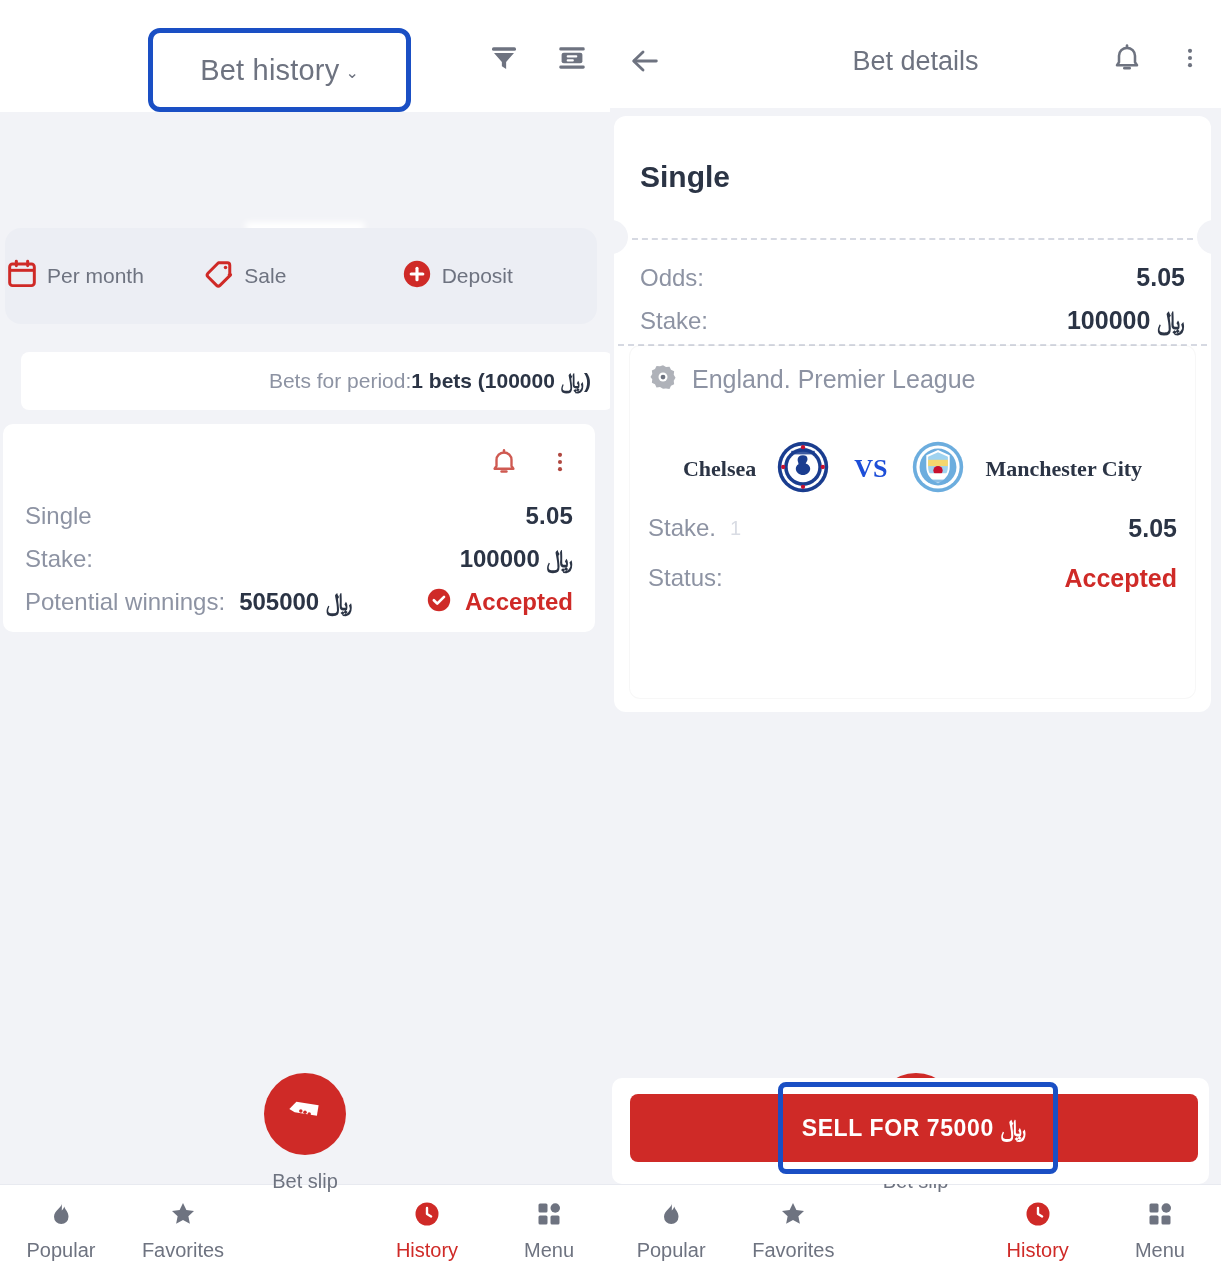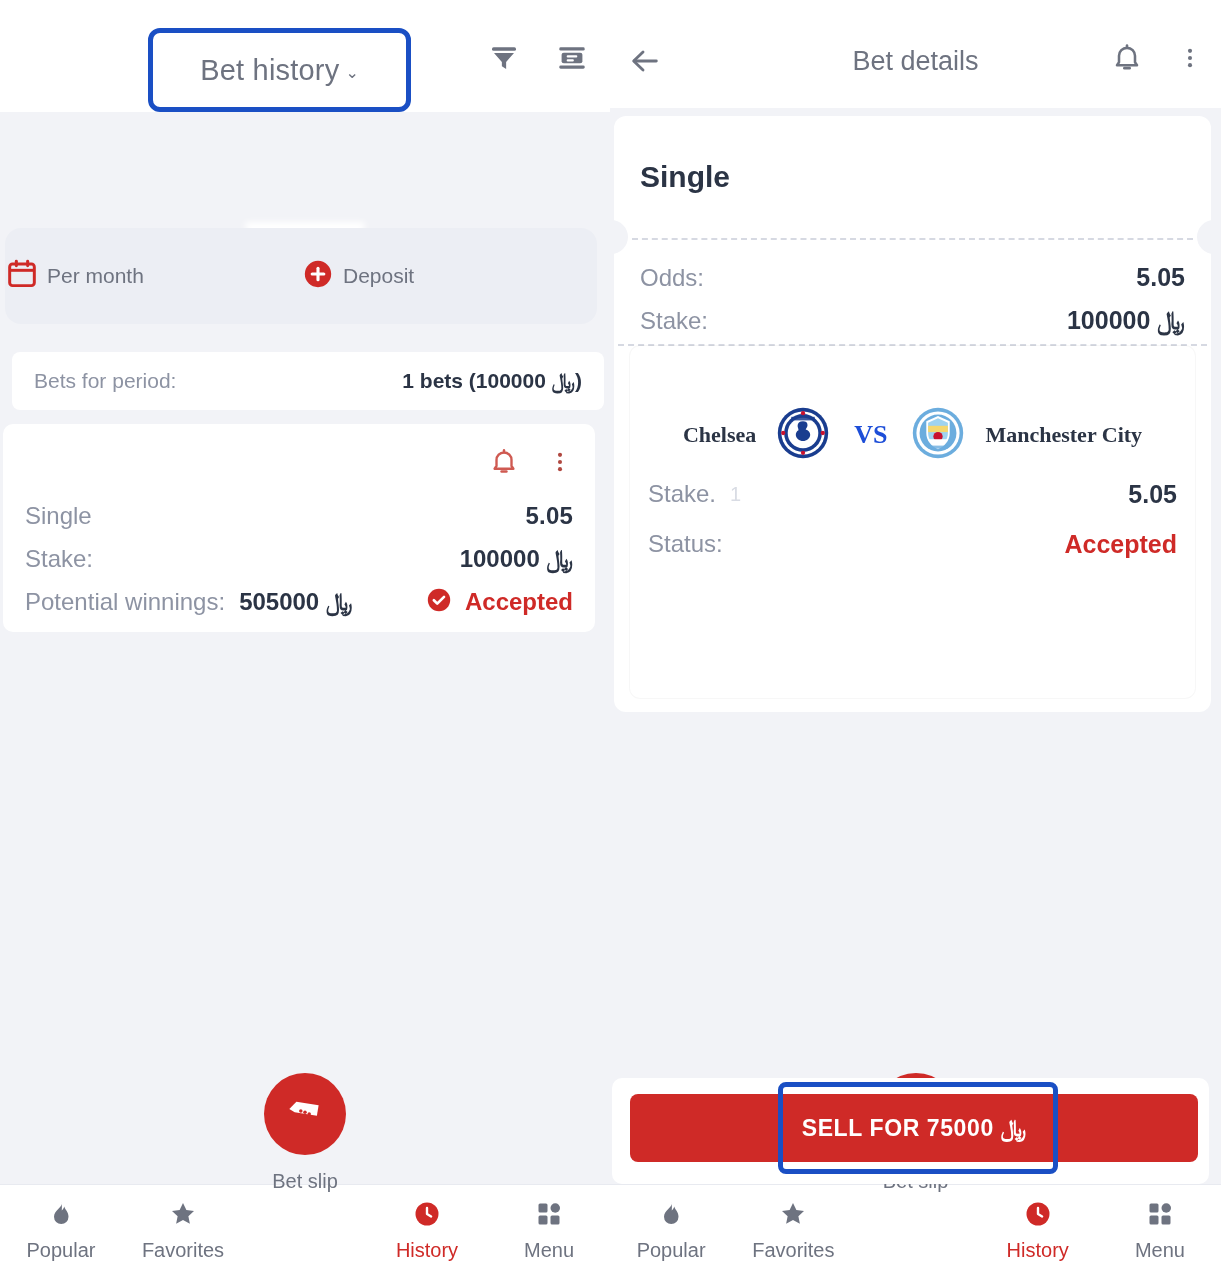--- a/index.html
+++ b/index.html
@@ -54,23 +54,23 @@
   .quick-notch {
     position: absolute; left: 50%; top: 222px; transform: translateX(-50%);
     width: 120px; height: 22px; background: #fff;
     border-bottom-left-radius: 30px; border-bottom-right-radius: 30px;
     filter: blur(3px);
   }
   .q-item { flex: 1; display: flex; flex-direction: row; align-items: center; gap: 8px; }
   .q-item .lbl { font-size: 21px; color: #6e7380; }
 
   .period-card {
-    position: absolute; left: 12px; top: 352px; width: 592px; height: 58px;
+    position: absolute; left: 21px; top: 352px; width: 592px; height: 58px;
     background: #fff; border-radius: 8px;
-    display: flex; align-items: center; justify-content: space-between;
+    display: flex; align-items: center; justify-content: flex-end;
     padding: 0 22px;
   }
   .period-card .k { font-size: 21px; color: #8d93a3; }
   .period-card .v { font-size: 21px; color: #2b3445; font-weight: bold; }
 
   .bet-card {
     position: absolute; left: 3px; top: 424px; width: 592px; height: 208px;
     background: #fff; border-radius: 10px; padding: 18px 22px 0 22px;
   }
   .bet-card-actions { display: flex; justify-content: flex-end; align-items: center; gap: 28px; height: 44px; }
@@ -225,20 +225,29 @@
           <svg width="34" height="34" viewBox="0 0 24 24" fill="none" stroke="#cf2a27" stroke-width="2.1">
             <rect x="3.3" y="5" width="17.4" height="15.2" rx="2"></rect>
             <line x1="3.3" y1="9.4" x2="20.7" y2="9.4"></line>
             <line x1="8" y1="3" x2="8" y2="6.2" stroke-linecap="round"></line>
             <line x1="16" y1="3" x2="16" y2="6.2" stroke-linecap="round"></line>
           </svg>
         </span>
         <span class="lbl">Per month</span>
       </div>
 
+      <div class="q-item">
+        <span>
+          <svg width="34" height="34" viewBox="0 0 24 24" fill="none" stroke="#cf2a27" stroke-width="2.1">
+            <path d="M20.2 12.6 12.7 20a1.7 1.7 0 0 1-2.4 0l-6.1-6.1a1.7 1.7 0 0 1 0-2.4l7.4-7.4h6.3a1.7 1.7 0 0 1 1.7 1.7v6.1a1.7 1.7 0 0 1-.4 .7z" stroke-linejoin="round"></path>
+            <circle cx="16.6" cy="7.4" r="1.25" fill="#cf2a27" stroke="none"></circle>
+          </svg>
+        </span>
+        <span class="lbl">Sale</span>
+      </div>
 
       <div class="q-item">
         <span>
           <svg width="34" height="34" viewBox="0 0 24 24">
             <circle cx="12" cy="12" r="9.3" fill="#cf2a27"></circle>
             <rect x="10.9" y="6.8" width="2.2" height="10.4" rx="1.1" fill="#fff"></rect>
             <rect x="6.8" y="10.9" width="10.4" height="2.2" rx="1.1" fill="#fff"></rect>
           </svg>
         </span>
         <span class="lbl">Deposit</span>
@@ -404,20 +413,30 @@
               </svg>
             </span>
             <span>Accepted</span>
           </span>
         </div>
       </div>
 
       <div class="dashed2"></div>
 
       <div class="inner-card">
+        <div class="league">
+          <span>
+            <svg width="30" height="30" viewBox="0 0 24 24" fill="#6e7380">
+              <path d="M12 2.6l2.4 1.4 2.8-.3 1.2 2.5 2.5 1.2-.3 2.8 1.4 2.4-1.4 2.4.3 2.8-2.5 1.2-1.2 2.5-2.8-.3L12 21.4 9.6 20l-2.8.3-1.2-2.5-2.5-1.2.3-2.8L2 12l1.4-2.4-.3-2.8 2.5-1.2 1.2-2.5 2.8.3z" opacity=".55"></path>
+              <circle cx="12" cy="12" r="3.6" fill="#fff"></circle>
+              <circle cx="12" cy="12" r="1.9" fill="#6e7380"></circle>
+            </svg>
+          </span>
+          <span class="nm">England. Premier League</span>
+        </div>
 
         <div class="match">
           <span class="team">Chelsea</span>
           <span>
             <svg class="crest" viewBox="0 0 60 60">
               <circle cx="30" cy="30" r="28" fill="#1a3d8f"></circle>
               <circle cx="30" cy="30" r="24" fill="#ffffff"></circle>
               <circle cx="30" cy="30" r="21" fill="#1a3d8f"></circle>
               <circle cx="30" cy="30" r="17" fill="#ffffff"></circle>
               <circle cx="30" cy="8" r="2.4" fill="#c8102e"></circle>

